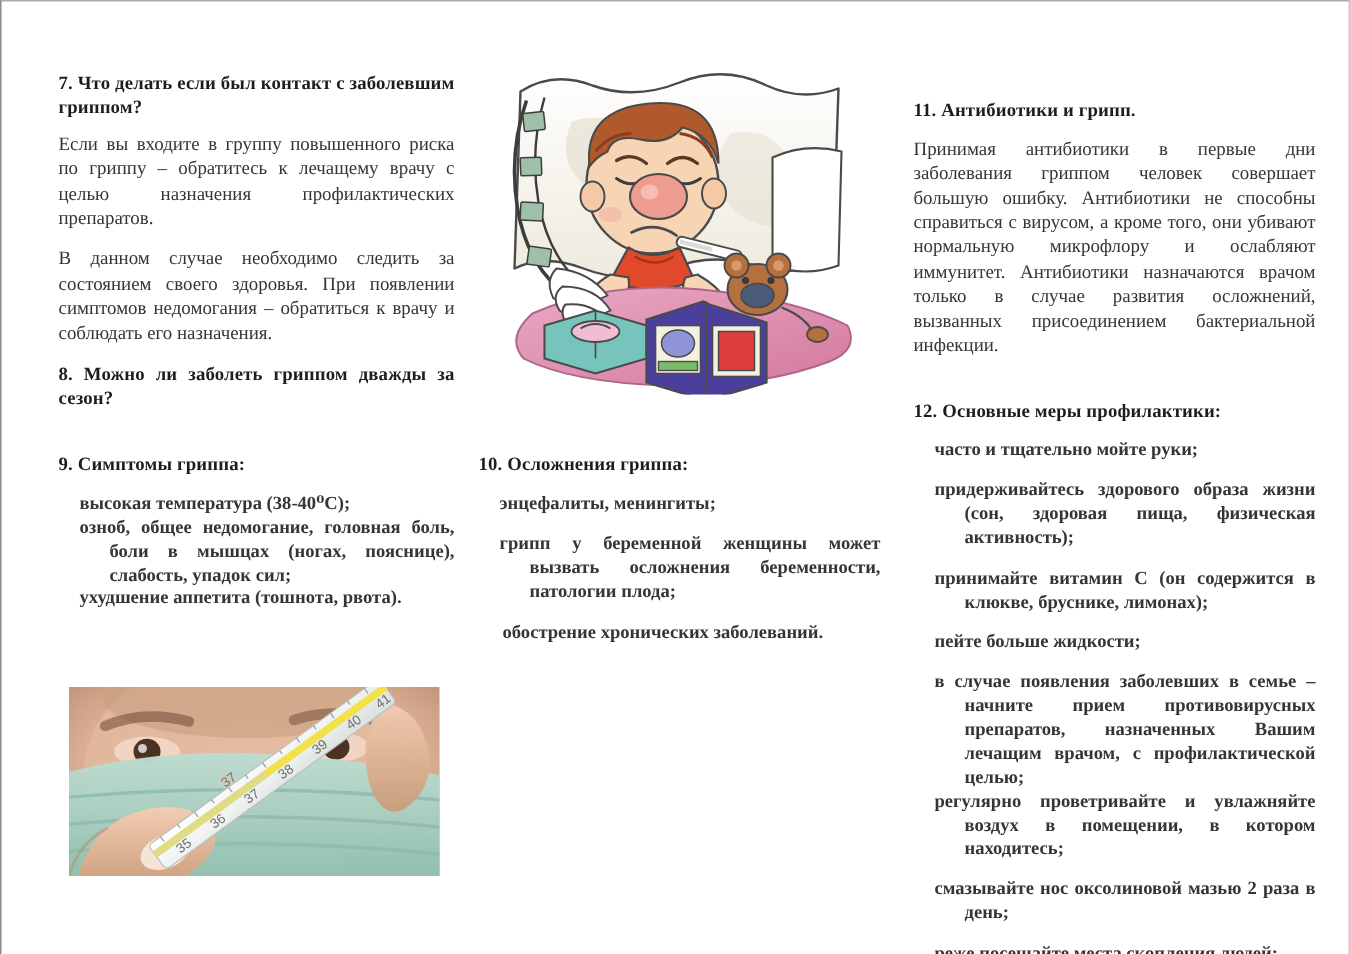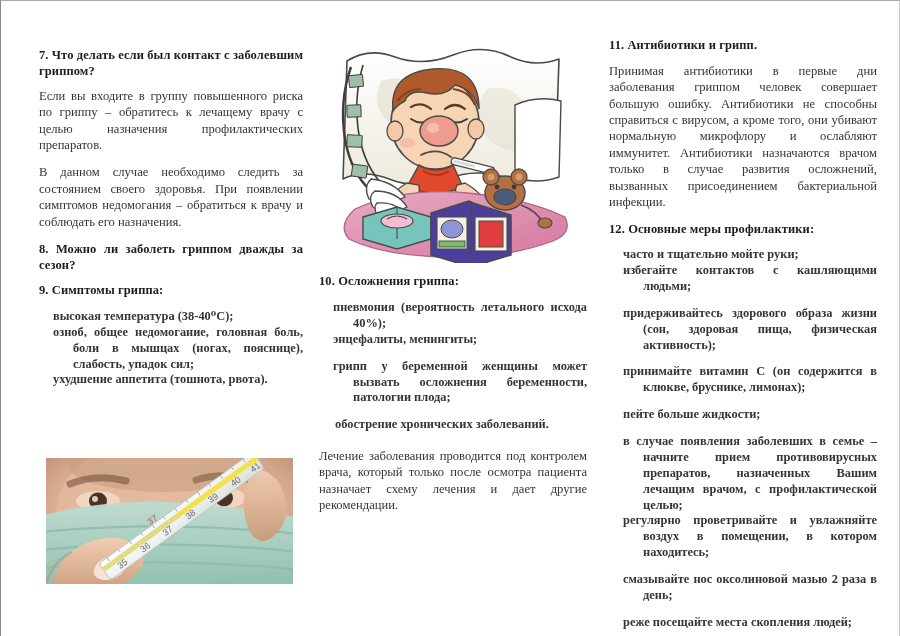--- a/index.html
+++ b/index.html
@@ -39,21 +39,21 @@
 
   h2.section-title {
     font-size: 12.5px;
     font-weight: bold;
     line-height: 1.28;
     margin: 0 0 9px 0;
     text-align: justify;
     color: #1d1d1d;
     letter-spacing: .1px;
   }
-  h2.section-title.tight { text-align: left; }
+  h2.section-title.tight { text-align: left; margin-top: 28px; }
 
   p.body {
     font-size: 12.6px;
     line-height: 1.30;
     margin: 0 0 11px 0;
     text-align: justify;
     text-justify: inter-word;
     color: #353535;
   }
   p.body:last-child { margin-bottom: 0; }
@@ -312,39 +312,36 @@
         <rect x="48" y="18" width="24" height="26" fill="#e03e3e" stroke="#4a4a4a" stroke-width="1"></rect>
         <path d="M40 -2 l0 62" stroke="#4a4a4a" stroke-width="1.3"></path>
       </g>
     </svg>
   </div>
 
   <div class="col" id="col-mid" style="top:272px;">
     <h2 class="section-title tight" style="margin-bottom:11px;">10. Осложнения гриппа:</h2>
 
     <ul class="bullets indented">
-      <li>пневмония (вероятность летального исхода 40%);</li>
       <li>энцефалиты, менингиты;</li>
       <li class="gap">грипп у беременной женщины может вызвать осложнения беременности, патологии плода;</li>
       <li class="gap" style="padding-left:22px;text-indent:-20px;">обострение хронических заболеваний.</li>
     </ul>
 
-    <p class="body" style="margin-top:15px;">Лечение заболевания проводится под контролем врача, который только после осмотра пациента назначает схему лечения и дает другие рекомендации.</p>
   </div>
 
   <div class="col" id="col-right" style="top:36px;">
     <h2 class="section-title tight" style="margin-bottom:10px;">11. Антибиотики и грипп.</h2>
 
     <p class="body">Принимая антибиотики в первые дни заболевания гриппом человек совершает большую ошибку. Антибиотики не способны справиться с вирусом, а кроме того, они убивают нормальную микрофлору и ослабляют иммунитет. Антибиотики назначаются врачом только в случае развития осложнений, вызванных присоединением бактериальной инфекции.</p>
 
     <h2 class="section-title tight" style="margin-bottom:10px;">12. Основные меры профилактики:</h2>
 
     <ul class="bullets indented">
       <li>часто и тщательно мойте руки;</li>
-      <li>избегайте контактов с кашляющими людьми;</li>
       <li class="gap">придерживайтесь здорового образа жизни (сон, здоровая пища, физическая активность);</li>
       <li class="gap">принимайте витамин С (он содержится в клюкве, бруснике, лимонах);</li>
       <li class="gap">пейте больше жидкости;</li>
       <li class="gap">в случае появления заболевших в семье – начните прием противовирусных препаратов, назначенных Вашим лечащим врачом, с профилактической целью;</li>
       <li>регулярно проветривайте и увлажняйте воздух в помещении, в котором находитесь;</li>
       <li class="gap">смазывайте нос оксолиновой мазью 2 раза в день;</li>
       <li class="gap">реже посещайте места скопления людей;</li>
     </ul>
   </div>
 

